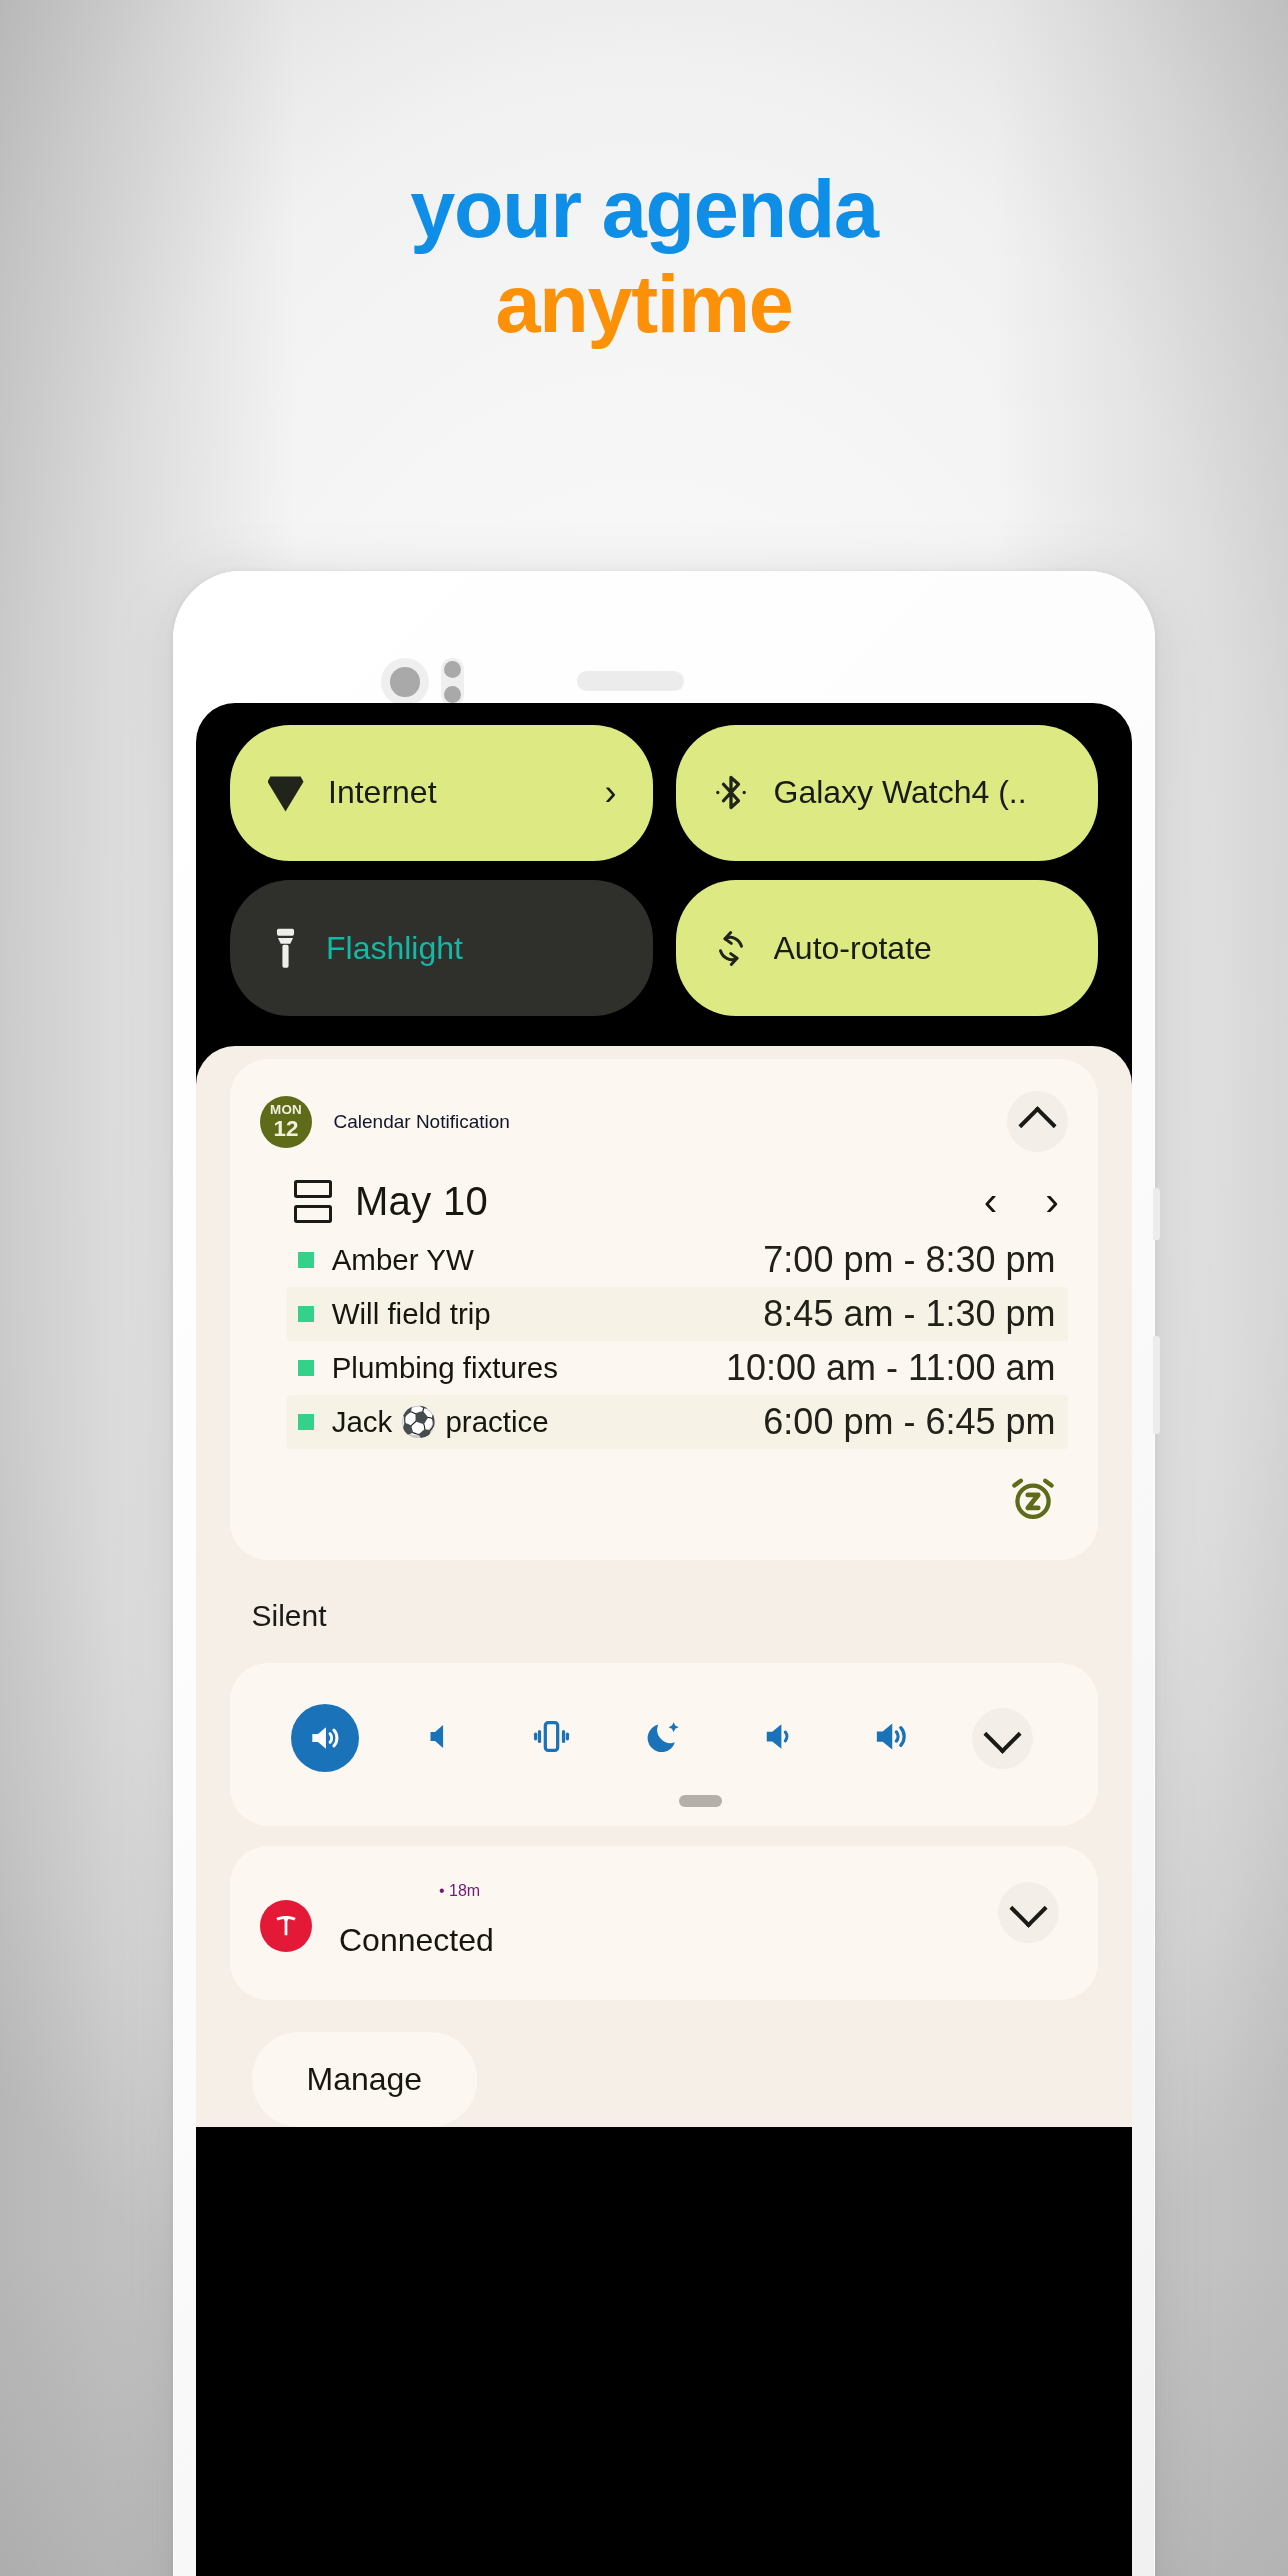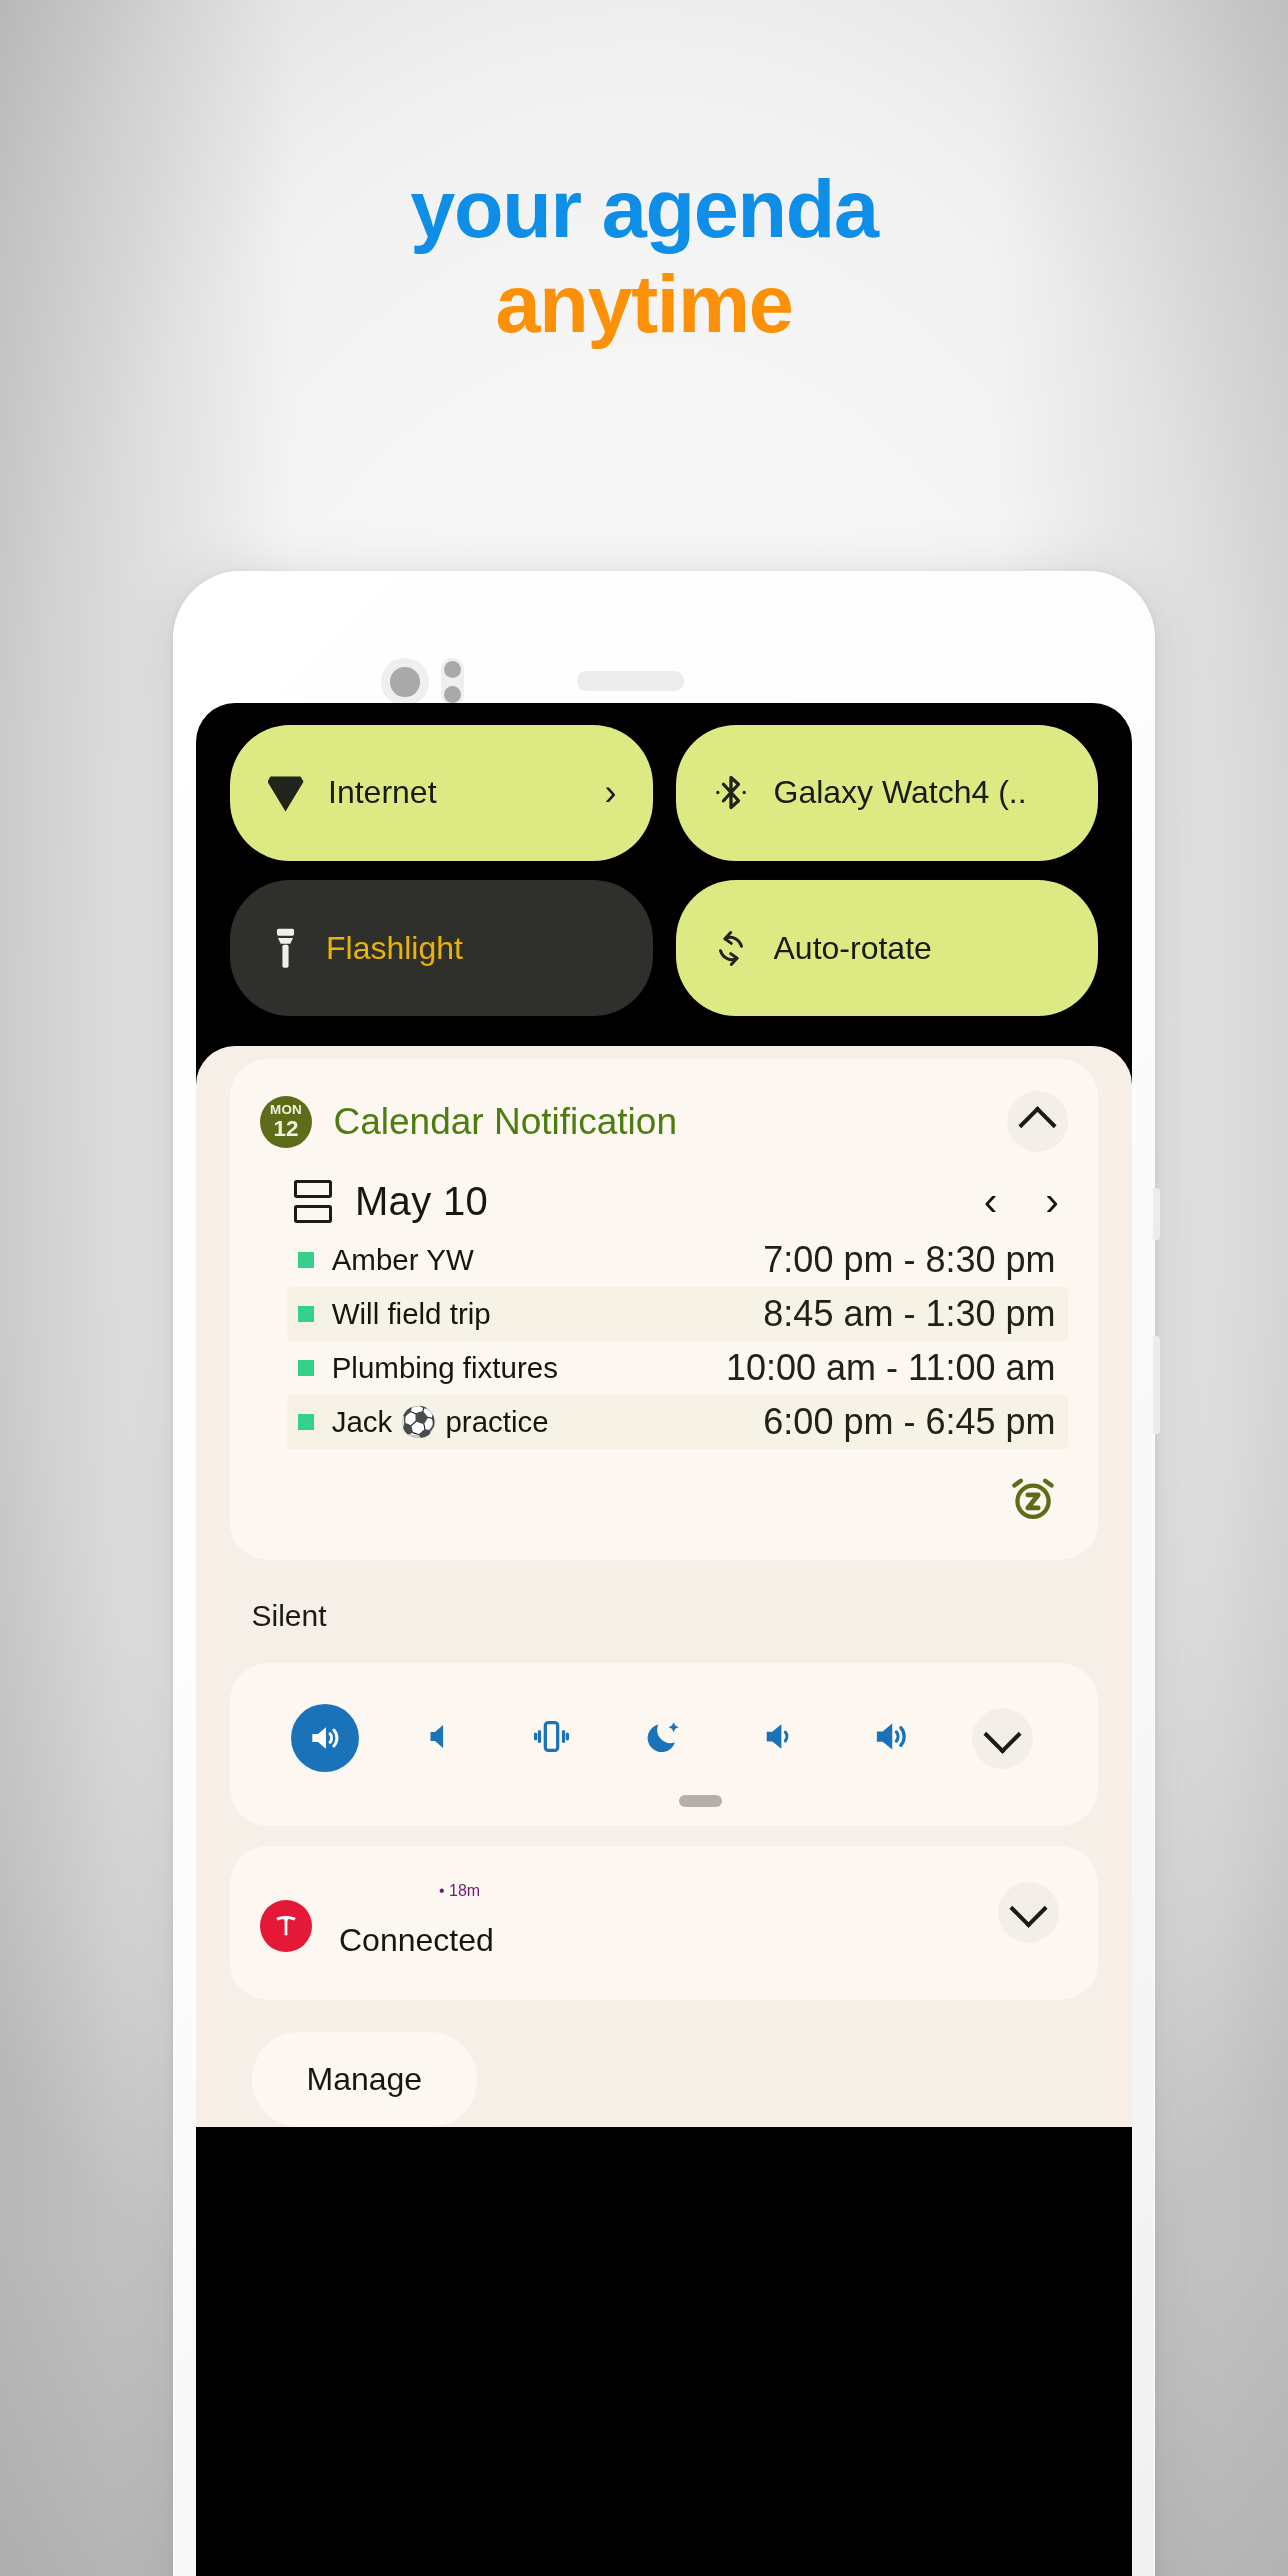--- a/index.html
+++ b/index.html
@@ -134,21 +134,21 @@
   }
   .tile {
     height: 136px; border-radius: 60px;
     display: flex; align-items: center; gap: 23px;
     padding: 0 36px;
     font-size: 32px;
     overflow: hidden;
     position: relative;
   }
   .tile.on  { background: #dde983; color: #191c14; }
-  .tile.off { background: #2f2f2c; color: #eab308; gap: 21px; }
+  .tile.off { background: #2f2f2c; color: #14b8a6; gap: 21px; }
   .tile .label { white-space: nowrap; overflow: hidden; text-overflow: clip; }
   .tile .chev-r {
     position: absolute; right: 36px; top: 50%; transform: translateY(-50%);
     font-size: 36px; color: #191c14; font-weight: 300;
   }
   .ic-tile { flex: 0 0 auto; display: flex; align-items: center; justify-content: center; width: 39px; height: 39px; }
   .ic-wifi-dark {
     width: 36px; height: 38px; background: #20241a;
     clip-path: polygon(50% 100%, 0% 22%, 8% 8%, 92% 8%, 100% 22%);
   }
@@ -173,21 +173,21 @@
     padding: 32px 30px 7.2px 30px;
   }
   .app-icon {
     width: 52px; height: 52px; border-radius: 50%;
     background: #5e6b19; color: #f2f0dc;
     display: flex; flex-direction: column; align-items: center; justify-content: center;
     line-height: 1; flex: 0 0 auto;
   }
   .app-icon .m { font-size: 13.4px; font-weight: 700; letter-spacing: 0.3px; }
   .app-icon .d { font-size: 22.4px; font-weight: 700; margin-top: 1.8px; }
-  .notif-title { font-size: 37px; color: #4d7c0f; flex: 1 1 auto; }
+  .notif-title { font-size: 19px; color: #0f172a; flex: 1 1 auto; }
   .round-btn {
     width: 61px; height: 61px; border-radius: 50%;
     background: rgba(0,0,0,.035);
     display: flex; align-items: center; justify-content: center;
     flex: 0 0 auto;
   }
   .chev { width: 27px; height: 27px; border-left: 4.5px solid #1a1a16; border-top: 4.5px solid #1a1a16; }
   .chev.up   { transform: rotate(45deg)  translate(2.7px, 2.7px); }
   .chev.down { transform: rotate(-135deg) translate(2.7px, 2.7px); }
 

